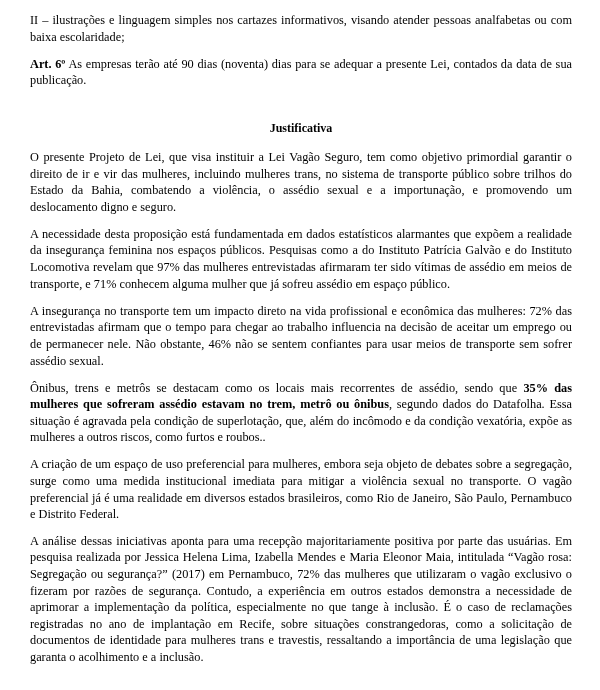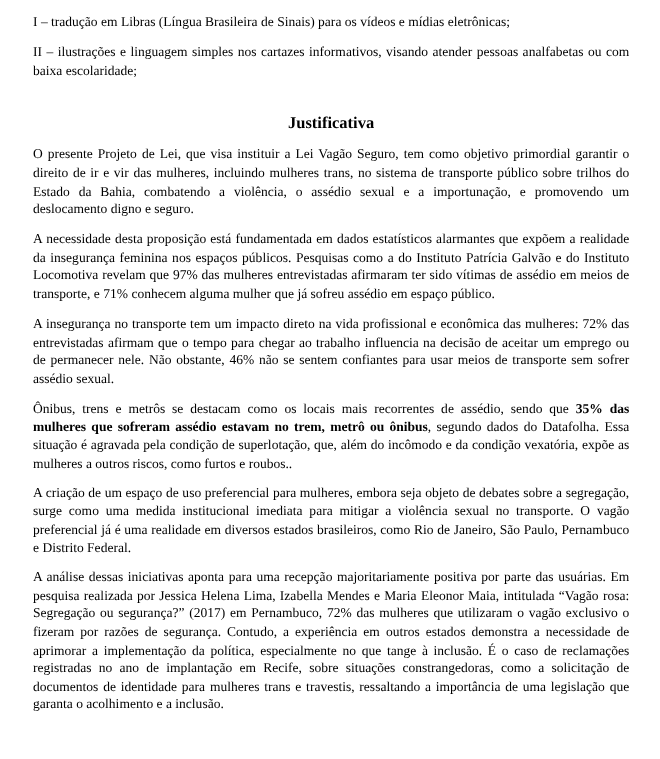--- a/index.html
+++ b/index.html
@@ -29,46 +29,46 @@
     text-justify: inter-word;
     hyphens: none;
   }
   .para:last-child {
     margin-bottom: 0;
   }
   .para.tight {
     margin-bottom: 10px;
   }
   .heading-center {
-    font-size: 15px;
+    font-size: 12px;
     line-height: 16.6px;
     font-weight: bold;
     text-align: center;
     margin: 0 0 12px 0;
   }
   .spacer-justificativa {
     height: 21px;
   }
   b, strong {
     font-weight: bold;
   }
   .bars {
     letter-spacing: -0.5px;
   }
 </style>
 </head>
 <body>
 
 <div class="page">
 
-  <p class="para"><span>I – </span><span>tradução em Libras (Língua Brasileira de Sinais) para os vídeos e mídias eletrônicas;</span></p>
 
   <p class="para"><span>II – </span><span>ilustrações e linguagem simples nos cartazes informativos, visando atender pessoas analfabetas ou com baixa escolaridade;</span></p>
 
 
+  <p class="para"><b>Art. 6º</b><span> As empresas terão até 90 dias (noventa) dias para se adequar a presente Lei, contados da data de sua publicação.</span></p>
 
 
   <div class="spacer-justificativa"></div>
 
   <p class="heading-center">Justificativa</p>
 
   <p class="para">O presente Projeto de Lei, que visa instituir a Lei Vagão Seguro, tem como objetivo primordial garantir o direito de ir e vir das mulheres, incluindo mulheres trans, no sistema de transporte público sobre trilhos do Estado da Bahia, combatendo a violência, o assédio sexual e a importunação, e promovendo um deslocamento digno e seguro.</p>
 
   <p class="para">A necessidade desta proposição está fundamentada em dados estatísticos alarmantes que expõem a realidade da insegurança feminina nos espaços públicos. Pesquisas como a do Instituto Patrícia Galvão e do Instituto Locomotiva revelam que 97% das mulheres entrevistadas afirmaram ter sido vítimas de assédio em meios de transporte, e 71% conhecem alguma mulher que já sofreu assédio em espaço público.</p>
 

